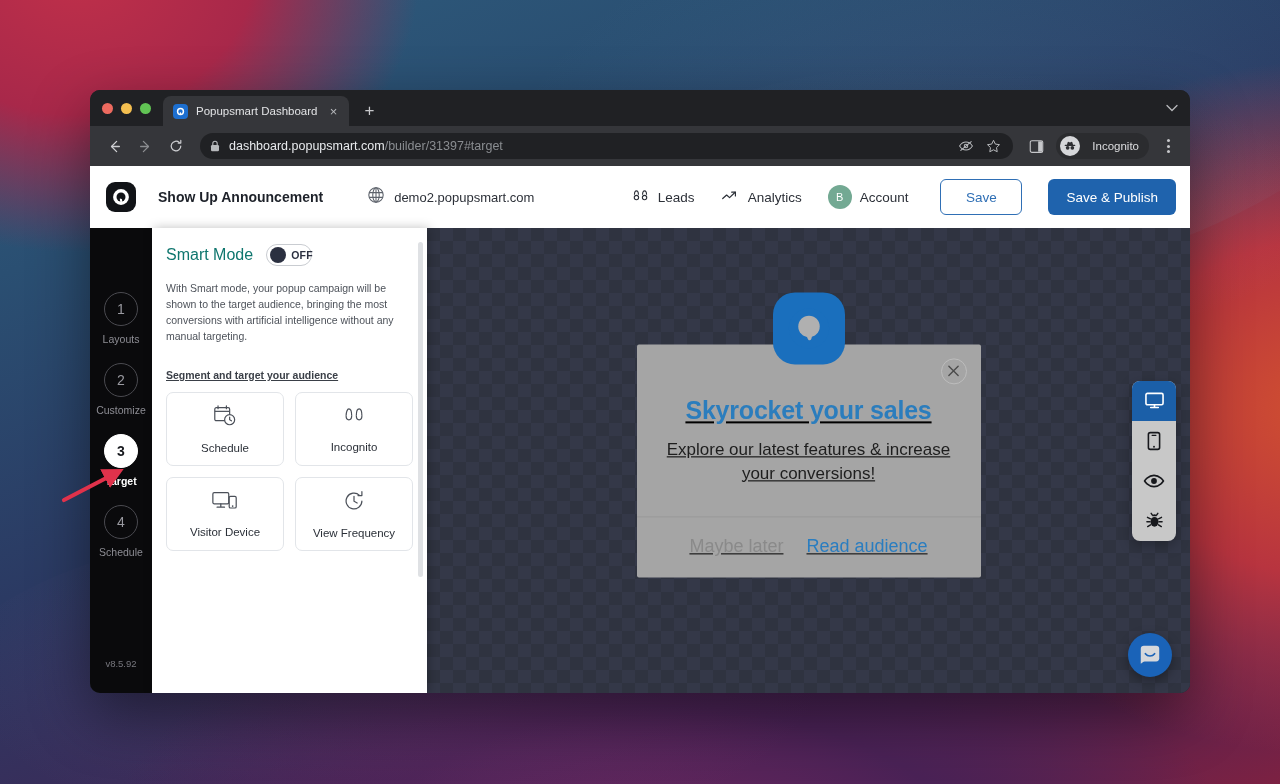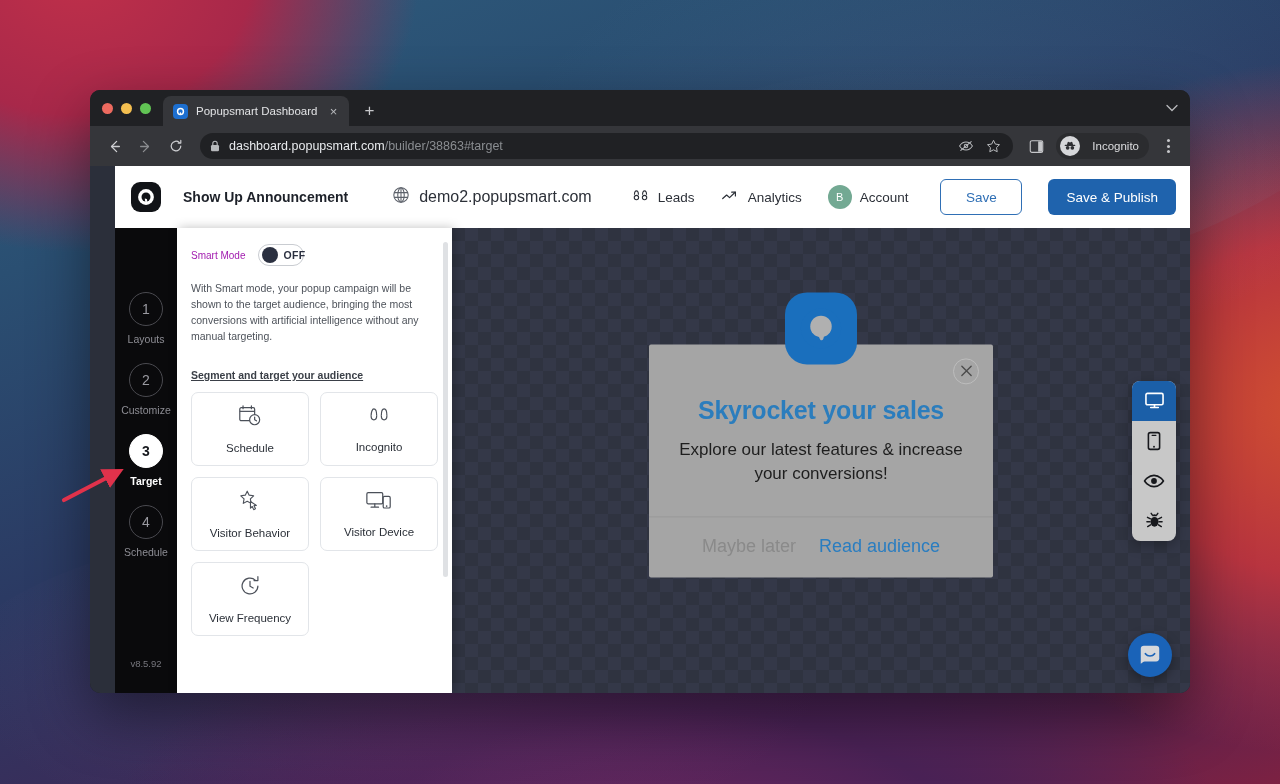--- a/index.html
+++ b/index.html
@@ -163,21 +163,20 @@
   }
   .kebab i { width: 3px; height: 3px; border-radius: 50%; background: #c6c7ca; display:block; }
 
   
   #app {
     flex: 1;
     display: flex; flex-direction: column;
     background: #2b2f3a;
     position: relative;
     overflow: hidden;
-    padding-left: 25px;
   }
   .app-header {
     height: 62px; flex: 0 0 62px;
     background: #ffffff;
     display: flex; align-items: center;
     padding: 0 14px 0 16px;
     gap: 0;
   }
   .brand-logo {
     width: 30px; height: 30px; border-radius: 9px;
@@ -186,21 +185,21 @@
     flex: 0 0 30px;
   }
   .campaign-name {
     font-size: 14px; font-weight: bold; color: #1d2129;
     margin-left: 22px;
   }
   .site-group {
     display: flex; align-items: center; gap: 9px;
     margin-left: 44px;
   }
-  .site-url { font-size: 16px; color: #2c3038; }
+  .site-url { font-size: 13px; color: #2c3038; }
   .header-right {
     margin-left: auto; display: flex; align-items: center; gap: 26px;
   }
   .hdr-link {
     display: flex; align-items: center; gap: 8px;
     font-size: 13.5px; color: #2c3038;
   }
   .acct-avatar {
     width: 24px; height: 24px; border-radius: 50%;
     background: #73a993; color: #fff;
@@ -257,21 +256,21 @@
     overflow: hidden;
     padding: 16px 14px 0 14px;
     position: relative;
   }
   .panel-scrollbar {
     position: absolute; right: 4px; top: 14px;
     width: 5px; height: 335px; border-radius: 3px;
     background: #dfe1e4;
   }
   .smart-row { display: flex; align-items: center; gap: 13px; }
-  .smart-label { font-size: 10px; color: #a21caf; }
+  .smart-label { font-size: 16px; color: #0f766e; }
   .toggle {
     width: 46px; height: 22px; border-radius: 11px;
     border: 1px solid #c9ccd1; background: #fff;
     display: flex; align-items: center;
     padding: 0 3px;
     gap: 5px;
   }
   .toggle-knob { width: 16px; height: 16px; border-radius: 50%; background: #2b3040; flex: 0 0 16px; }
   .toggle-text { font-size: 10.5px; font-weight: bold; color: #2b3040; letter-spacing: .3px; }
 
@@ -341,20 +340,21 @@
     background: #1a6fbd;
     display: flex; align-items: center; justify-content: center;
     z-index: 3;
   }
   .popup-card {
     position: relative;
     background: #a5a5a5;
     border-radius: 2px;
     padding: 52px 26px 0 26px;
     overflow: hidden;
+    text-decoration: underline;
   }
   .popup-close {
     position: absolute; right: 14px; top: 14px;
     width: 26px; height: 26px; border-radius: 50%;
     border: 1px solid #bdbdbd;
     display: flex; align-items: center; justify-content: center;
     color: #4c4c4c;
   }
   .popup-head {
     text-align: center;
@@ -464,21 +464,21 @@
           </svg>
       </div>
 
       <div class="omnibox">
         <span class="omni-lock">
           <svg width="10" height="12" viewBox="0 0 10 12">
               <rect x="1" y="5" width="8" height="6.2" rx="1.2" fill="#b7b9bc"></rect>
               <path d="M2.8 5V3.4a2.2 2.2 0 0 1 4.4 0V5" stroke="#b7b9bc" stroke-width="1.1" fill="none"></path>
             </svg>
         </span>
-        <span class="omni-url"><span>dashboard.popupsmart.com</span><span class="path">/builder/38863#target</span></span>
+        <span class="omni-url"><span>dashboard.popupsmart.com</span><span class="path">/builder/31397#target</span></span>
         <span class="omni-right">
           <span class="omni-icon">
             <svg width="16" height="14" viewBox="0 0 20 16">
                 <path d="M2 8s3-5 8-5 8 5 8 5-3 5-8 5S2 8 2 8z" stroke="#b7b9bc" stroke-width="1.3" fill="none"></path>
                 <circle cx="10" cy="8" r="2.2" stroke="#b7b9bc" stroke-width="1.3" fill="none"></circle>
                 <path d="M3.5 13.5L16.5 2.5" stroke="#b7b9bc" stroke-width="1.3" stroke-linecap="round"></path>
               </svg>
           </span>
           <span class="omni-icon">
             <svg width="15" height="15" viewBox="0 0 18 18">
@@ -623,29 +623,20 @@
                       <path d="M5.5 11.8C5.5 7.6 6.8 4.4 8.5 4.4s3 3.2 3 7.4" stroke="#4b5059" stroke-width="1.3" fill="none"></path>
                       <path d="M16.5 11.8c0-4.2 1.3-7.4 3-7.4s3 3.2 3 7.4" stroke="#4b5059" stroke-width="1.3" fill="none"></path>
                       <path d="M5.5 11.8c0 2.5 1.4 4.3 3 4.3s3-1.8 3-4.3" stroke="#4b5059" stroke-width="1.3" fill="none"></path>
                       <path d="M16.5 11.8c0 2.5 1.4 4.3 3 4.3s3-1.8 3-4.3" stroke="#4b5059" stroke-width="1.3" fill="none"></path>
                     </svg>
                 </span>
                 <span class="card-label">Incognito</span>
               </div>
               <div class="card">
                 <span class="card-icon">
-                  <svg width="26" height="26" viewBox="0 0 28 28">
-                      <path d="M11 3.4l2.1 4.3 4.8.7-3.5 3.4.82 4.76L11 14.3 6.78 16.56 7.6 11.8 4.1 8.4l4.8-.7z" stroke="#4b5059" stroke-width="1.2" fill="none" stroke-linejoin="round"></path>
-                      <path d="M14.5 14.5v7.2l1.9-1.8 1.6 3.4 1.9-.9-1.6-3.4 2.6-.3z" stroke="#4b5059" stroke-width="1.2" fill="#fff" stroke-linejoin="round"></path>
-                    </svg>
-                </span>
-                <span class="card-label">Visitor Behavior</span>
-              </div>
-              <div class="card">
-                <span class="card-icon">
                   <svg width="28" height="24" viewBox="0 0 30 24">
                       <rect x="2" y="3" width="17" height="12" rx="1.4" stroke="#4b5059" stroke-width="1.3" fill="none"></rect>
                       <path d="M10.5 15v3.6M6.5 18.6h8" stroke="#4b5059" stroke-width="1.3" stroke-linecap="round"></path>
                       <rect x="19.5" y="7" width="7.5" height="12.5" rx="1.4" stroke="#4b5059" stroke-width="1.3" fill="#fff"></rect>
                       <circle cx="23.2" cy="17.4" r=".9" fill="#4b5059"></circle>
                     </svg>
                 </span>
                 <span class="card-label">Visitor Device</span>
               </div>
               <div class="card">

